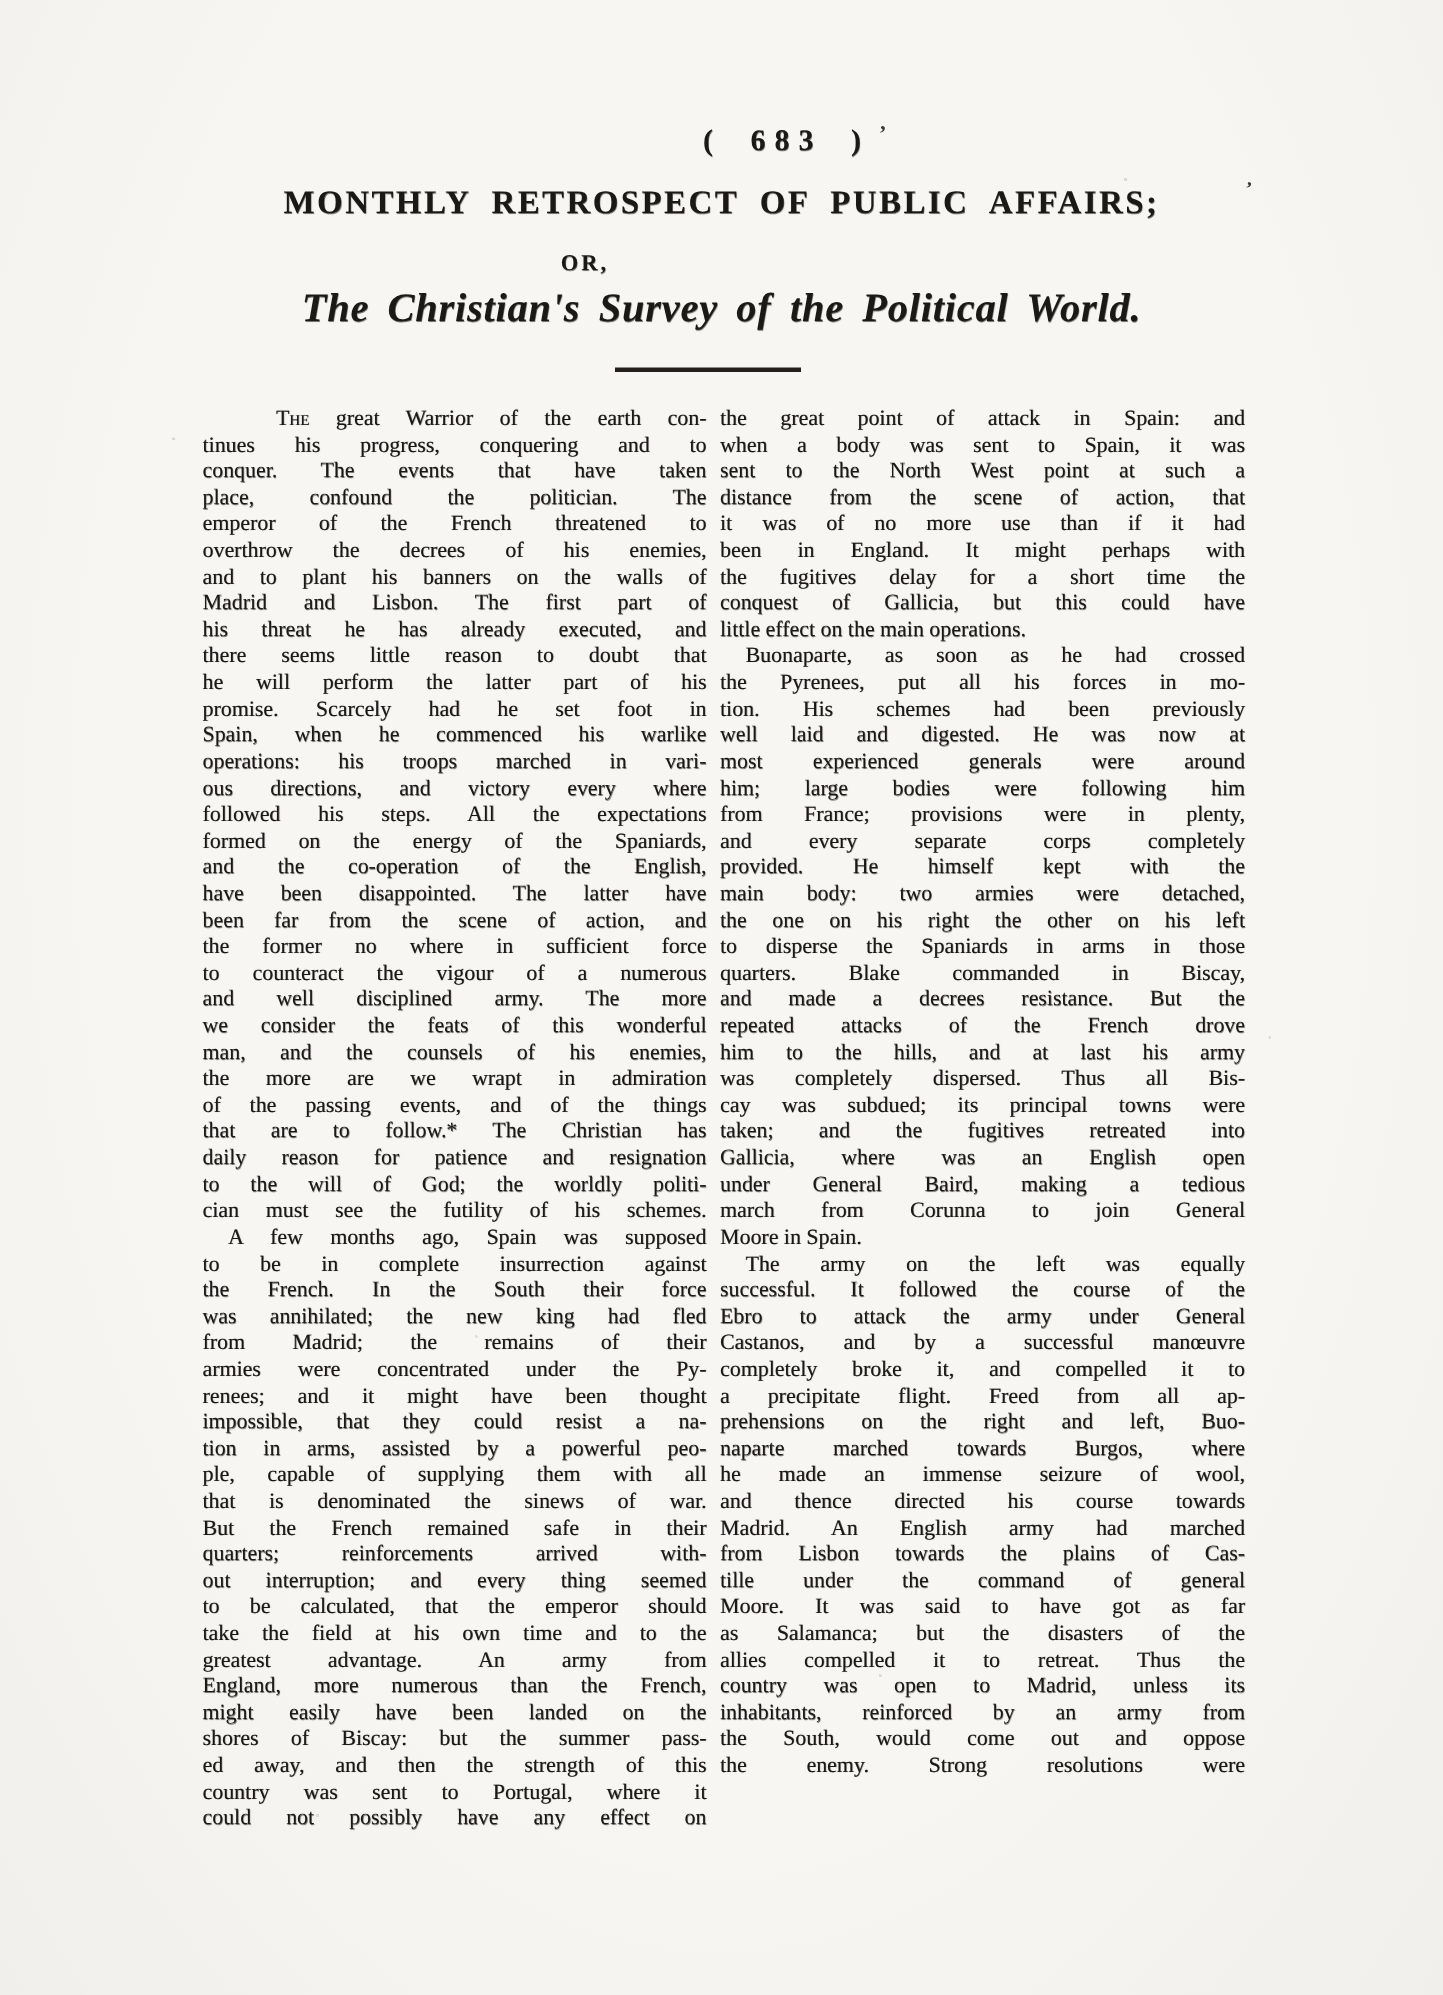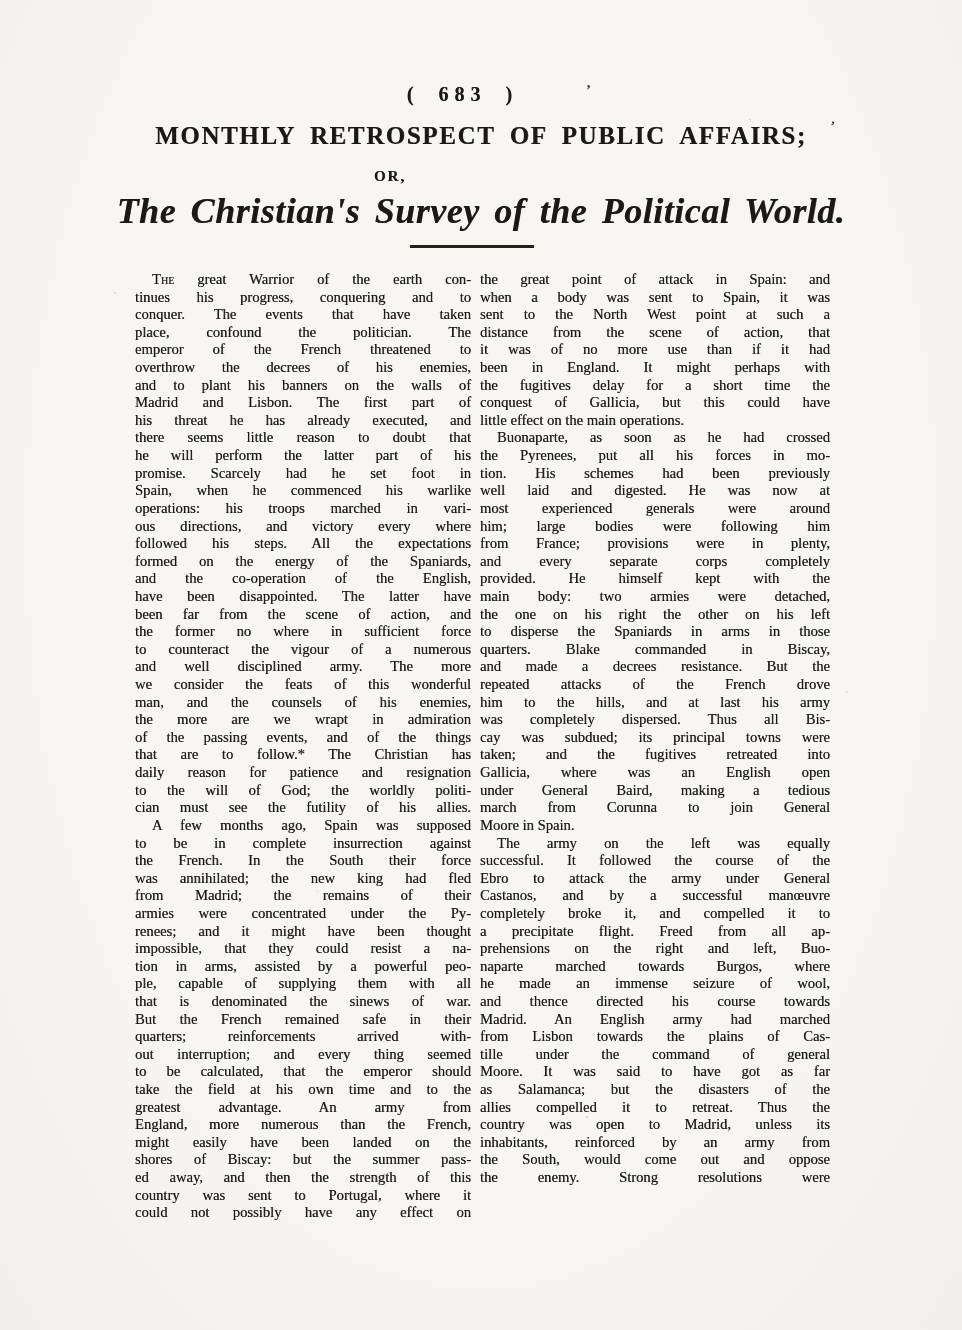--- a/index.html
+++ b/index.html
@@ -26,46 +26,46 @@
       radial-gradient(circle 1px at 33% 67%, rgba(60,60,55,.12) 0 1px, transparent 1px),
       radial-gradient(circle 1px at 61% 84%, rgba(60,60,55,.14) 0 1px, transparent 1px),
       radial-gradient(circle 1px at 88% 52%, rgba(60,60,55,.12) 0 1px, transparent 1px),
       radial-gradient(circle 1px at 22% 91%, rgba(60,60,55,.12) 0 1px, transparent 1px);
     pointer-events:none;
   }
   .ink{ text-shadow:0.35px 0.35px 0.45px rgba(25,22,18,0.6); }
 
   .page-number{
     position:absolute; left:345px; top:83px; width:235px;
-    text-align:center;
+    text-align:right;
     font-size:20px; font-weight:bold; letter-spacing:6px;
     word-spacing:8px;
   }
   .artifact{
     position:absolute; font-size:15px; color:#3a3733; font-weight:bold;
   }
   .artifact.m1{ left:586px; top:82px; }
   .artifact.m2{ left:830px; top:118px; font-size:13px; transform:rotate(12deg); }
 
   .title{
     position:absolute; left:90px; top:122px; width:782px;
     text-align:center;
-    font-size:25px; font-weight:bold;
+    font-size:22px; font-weight:bold;
     letter-spacing:1.6px; word-spacing:7px;
   }
   .or-sep{
     position:absolute; left:0; top:168px; width:780px;
     text-align:center;
     font-size:15px; font-weight:bold; letter-spacing:2px;
   }
   .subtitle{
     position:absolute; left:90px; top:190px; width:782px;
     text-align:center;
     font-style:italic; font-weight:bold;
-    font-size:36px; word-spacing:5px; letter-spacing:0.5px;
+    font-size:27px; word-spacing:5px; letter-spacing:0.5px;
   }
   .title-rule{
     position:absolute; left:410px; top:245px;
     width:124px; height:3px; background:#23201c;
   }
 
   .col{
     position:absolute; top:271px;
     font-size:14.6px; line-height:17.62px;
   }
@@ -73,21 +73,21 @@
   .col-right{ left:480px; width:350px; }
 
   .line{
     text-align:justify;
     text-align-last:justify;
     white-space:normal;
     height:17.62px; overflow:visible;
   }
   .line.indent{ text-indent:17px; }
   .line.para-end{ text-align-last:left; }
-  .sc{ font-variant:small-caps; }
+  .sc{ font-variant:small-caps;margin-left:32px; }
 </style>
 </head>
 <body>
 
 <div class="page">
   <div class="speckles"></div>
 
   <div class="page-number ink">( 683 )</div>
   <span class="artifact m1">’</span>
   <span class="artifact m2">’</span>
@@ -121,21 +121,21 @@
       <div class="line">the former no where in sufficient force</div>
       <div class="line">to counteract the vigour of a numerous</div>
       <div class="line">and well disciplined army. The more</div>
       <div class="line">we consider the feats of this wonderful</div>
       <div class="line">man, and the counsels of his enemies,</div>
       <div class="line">the more are we wrapt in admiration</div>
       <div class="line">of the passing events, and of the things</div>
       <div class="line">that are to follow.* The Christian has</div>
       <div class="line">daily reason for patience and resignation</div>
       <div class="line">to the will of God; the worldly politi-</div>
-      <div class="line">cian must see the futility of his allies.</div>
+      <div class="line">cian must see the futility of his schemes.</div>
       <div class="line indent">A few months ago, Spain was supposed</div>
       <div class="line">to be in complete insurrection against</div>
       <div class="line">the French. In the South their force</div>
       <div class="line">was annihilated; the new king had fled</div>
       <div class="line">from Madrid; the remains of their</div>
       <div class="line">armies were concentrated under the Py-</div>
       <div class="line">renees; and it might have been thought</div>
       <div class="line">impossible, that they could resist a na-</div>
       <div class="line">tion in arms, assisted by a powerful peo-</div>
       <div class="line">ple, capable of supplying them with all</div>

